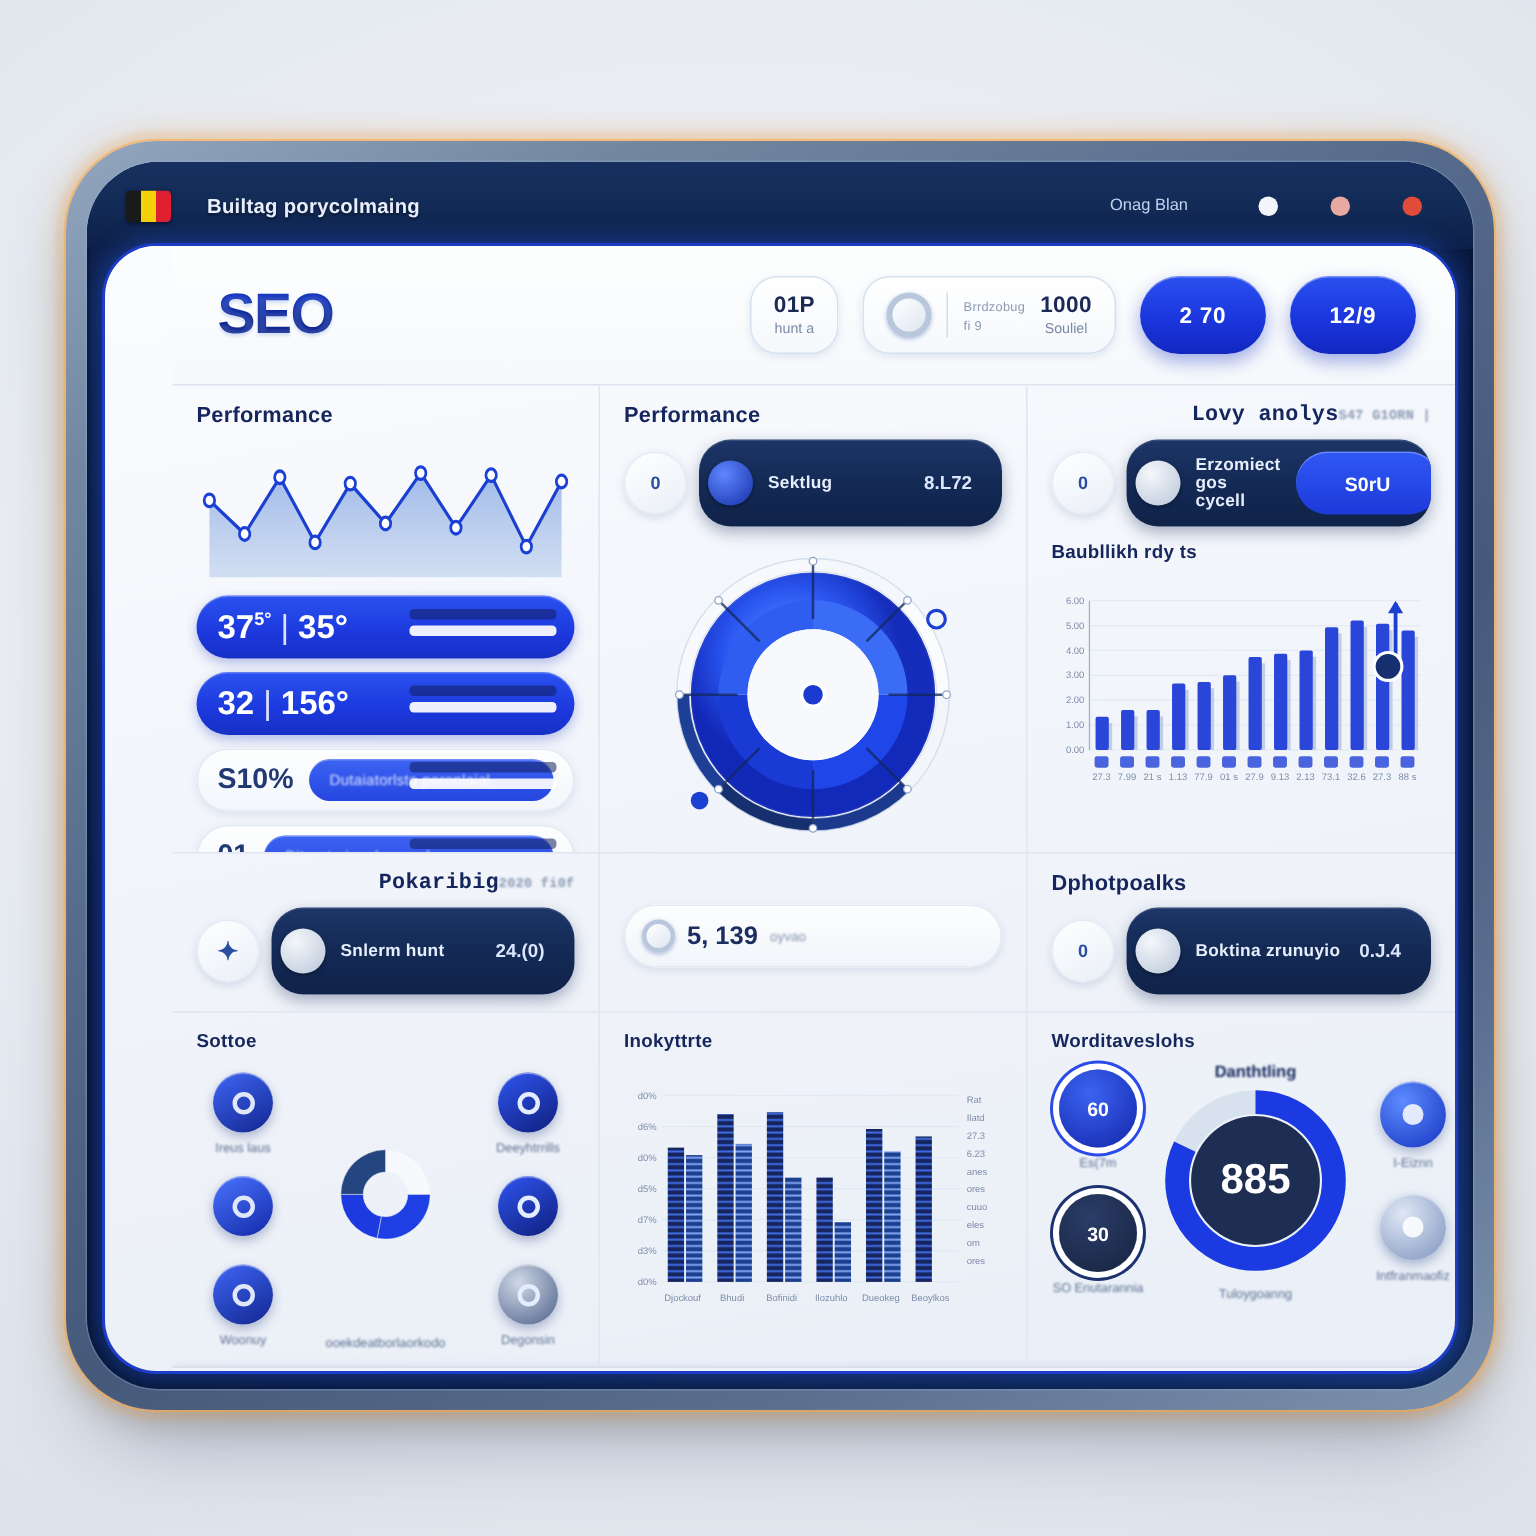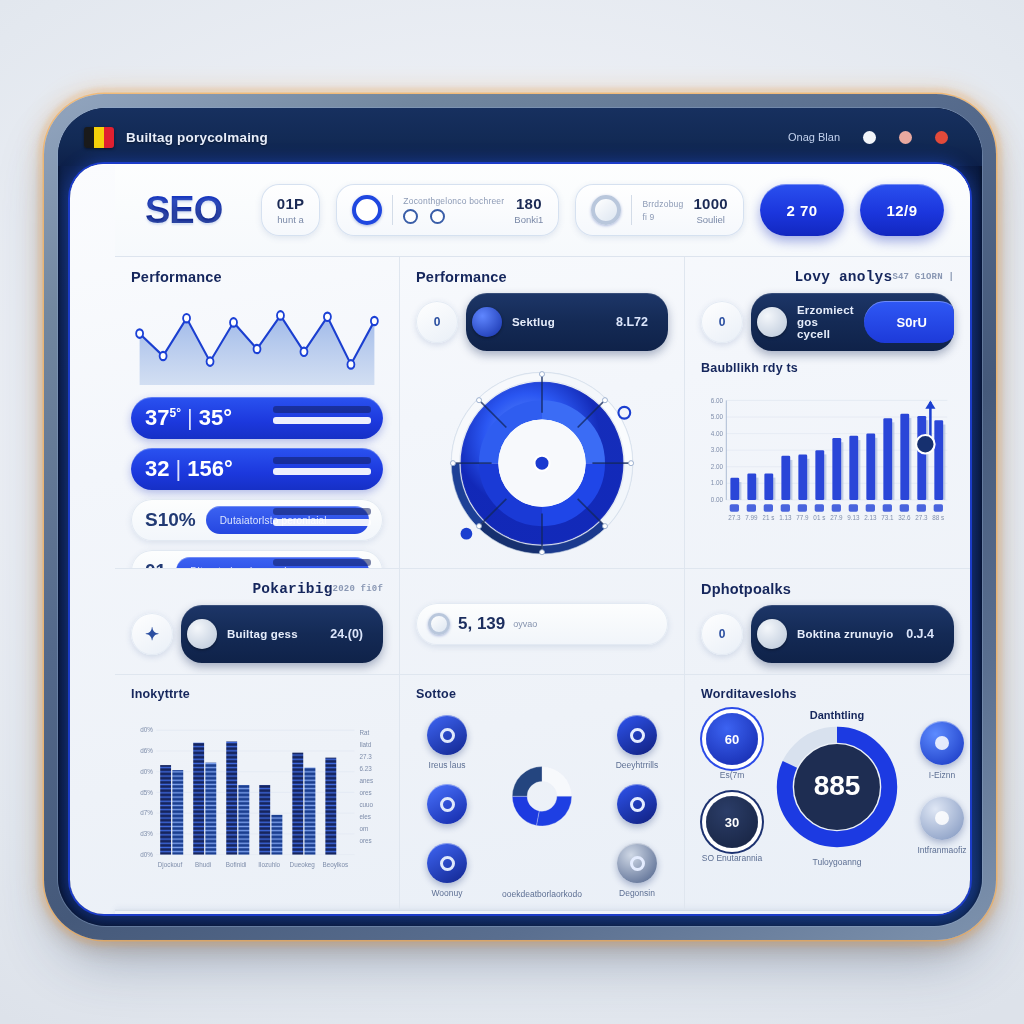--- a/index.html
+++ b/index.html
@@ -35,33 +35,33 @@
     position:absolute; inset:14px; border-radius:48px;
     background:linear-gradient(160deg,#0f2350 0%,#0a1a3f 30%,#09183a 70%,#102a59 100%);
     box-shadow:inset 0 2px 5px rgba(0,0,0,.55), 0 0 0 1px rgba(150,175,215,.35);
     overflow:hidden;
   }
 
   
   #titlebar{
     position:absolute; left:0; right:0; top:0; height:58px;
     background:linear-gradient(180deg,#17305f 0%,#122a55 55%,#0d2049 100%);
-    display:flex; align-items:center; padding:0 34px 0 26px; gap:12px;justify-content:center;
+    display:flex; align-items:center; padding:0 34px 0 26px; gap:24px;justify-content:center;
   }
   #flag{
     width:30px; height:21px; border-radius:3px; overflow:hidden; display:flex;
     box-shadow:0 1px 3px rgba(0,0,0,.5);
   }
   #flag i{ display:block; flex:1 1 33.33%; height:100%; }
   #title-text{
     color:#e8eefb; font-size:13.5px; font-weight:700; letter-spacing:.2px;
     text-shadow:0 1px 2px rgba(0,0,0,.45); filter:blur(.35px);
   }
   #titlebar .spacer{ flex:1; }
-  #win-label{ color:#c3d2ee; font-size:11px; filter:blur(.4px); }
+  #win-label{ color:#c3d2ee; font-size:11px; filter:blur(.4px); margin-right:12px;}
   .win-dot{ width:13px; height:13px; border-radius:50%; margin-left:11px; }
 
   
   #screen{
     position:absolute; left:12px; right:12px; top:56px; bottom:12px;
     border-radius:34px;
     background:linear-gradient(170deg,#fbfcfe 0%,#f3f6fb 35%,#eef2f8 70%,#e9eff7 100%);
     box-shadow:0 0 0 2px #1c3cc9, 0 0 16px 3px rgba(40,90,230,.45), inset 0 1px 0 #fff;
     overflow:hidden; display:flex; flex-direction:column;padding-left:45px;
   }
@@ -237,35 +237,20 @@
         <div id="brand">SEO</div>
         <div class="spacer"></div>
 
         <div class="hpill">
           <div class="hp-col">
             <div class="big">01P</div>
             <div class="sub">hunt a</div>
           </div>
         </div>
 
-        <div class="hpill">
-          <div class="ring"></div>
-          <div class="vdiv"></div>
-          <div class="hp-mid">
-            <div class="lbl">Zoconthgelonco bochreer</div>
-            <div class="icons">
-              <div class="mini-ico"></div>
-              <div class="mini-ico"></div>
-            </div>
-          </div>
-          <div class="hp-col">
-            <div class="big">180</div>
-            <div class="sub">Bonki1</div>
-          </div>
-        </div>
 
         <div class="hpill">
           <div class="ring soft"></div>
           <div class="vdiv"></div>
           <div class="hp-mid">
             <div class="lbl">Brrdzobug</div>
             <div class="lbl">fi 9</div>
           </div>
           <div class="hp-col">
             <div class="big">1000</div>
@@ -496,21 +481,21 @@
           <div class="card-title row">
             <span>Pokaribig</span>
             <span class="tiny-right">2020 fi0f</span>
           </div>
           <div class="pillrow">
             <div class="pill-circle">
                 <span class="star">✦</span>
               </div>
             <div class="pill-dark">
               <div class="pill-knob"></div>
-              <div class="pill-label">Builtag gess</div>
+              <div class="pill-label">Snlerm hunt</div>
               <div class="pill-value">24.(0)</div>
             </div>
           </div>
         </div>
 
         <div class="cell">
           <div style="height:18px"></div>
           <div class="pillrow">
             <div class="pill-wide-light">
               <div class="ring soft" style="width:22px;height:22px;border-width:3px"></div>
@@ -523,20 +508,76 @@
         <div class="cell">
           <div class="card-title">Dphotpoalks</div>
           <div class="pillrow">
             <div class="pill-circle">0</div>
             <div class="pill-dark">
               <div class="pill-knob"></div>
               <div class="pill-label">Boktina zrunuyio</div>
               <div class="pill-value">0.J.4</div>
             </div>
           </div>
+        </div>
+
+        <div class="cell">
+          <div class="card-title" style="font-size:12.5px">Sottoe</div>
+          <div id="donut-holder">
+              <div style="display:flex;align-items:flex-start;gap:2px">
+      <div style="display:flex;flex-direction:column;gap:14px;padding-top:6px">
+        <div class="node-col">
+          <div class="icon-node" style="background:linear-gradient(150deg,#3f66f5,#12268f)">
+            <div style="width:15px;height:15px;border-radius:50%;border:3px solid #dfe8fb"></div>
+          </div>
+          <div class="legend-lbl">Ireus laus</div>
+        </div>
+                  <div class="node-col">
+          <div class="icon-node" style="background:linear-gradient(150deg,#4b74ff,#1329a8)">
+            <div style="width:15px;height:15px;border-radius:50%;border:3px solid #dfe8fb"></div>
+          </div>
+          <div class="legend-lbl"></div>
+        </div>
+                  <div class="node-col">
+          <div class="icon-node" style="background:linear-gradient(150deg,#3f66f5,#12268f)">
+            <div style="width:15px;height:15px;border-radius:50%;border:3px solid #dfe8fb"></div>
+          </div>
+          <div class="legend-lbl">Woonuy</div>
+        </div>
+      </div>
+      <div style="flex:1"><svg viewBox="0 0 300 182" width="100%" height="182">
+                    <path d="M150 10 A72 72 0 0 1 222 82 L186 82 A36 36 0 0 0 150 46 Z" fill="#f7f9fc" stroke="#e8eef6" stroke-width=".8"></path>
+                    <path d="M222 82 A72 72 0 0 1 136.5085453498278 152.7246820524656 L143.25427267491392 117.3623410262328 A36 36 0 0 0 186 82 Z" fill="#1e3fe3" stroke="#e8eef6" stroke-width=".8"></path>
+                    <path d="M136.5085453498278 152.7246820524656 A72 72 0 0 1 78 82.00000000000001 L114 82 A36 36 0 0 0 143.25427267491392 117.3623410262328 Z" fill="#1d3ae0" stroke="#e8eef6" stroke-width=".8"></path>
+                    <path d="M78 82.00000000000001 A72 72 0 0 1 150 10 L150 46 A36 36 0 0 0 114 82 Z" fill="#24457f" stroke="#e8eef6" stroke-width=".8"></path>
+                  </svg>
+        <div class="legend-lbl" style="margin-top:-6px">ooekdeatborlaorkodo</div>
+      </div>
+      <div style="display:flex;flex-direction:column;gap:14px;padding-top:6px">
+        <div class="node-col">
+          <div class="icon-node" style="background:linear-gradient(150deg,#2f55f0,#101f7d)">
+            <div style="width:15px;height:15px;border-radius:50%;border:3px solid #e4ecff"></div>
+          </div>
+          <div class="legend-lbl">Deeyhtrrills</div>
+        </div>
+                  <div class="node-col">
+          <div class="icon-node" style="background:linear-gradient(150deg,#2f55f0,#101f7d)">
+            <div style="width:15px;height:15px;border-radius:50%;border:3px solid #e4ecff"></div>
+          </div>
+          <div class="legend-lbl"></div>
+        </div>
+                  <div class="node-col">
+          <div class="icon-node" style="background:radial-gradient(circle at 35% 30%,#cfd8e6,#4b5f88)">
+            <div style="width:15px;height:15px;border-radius:50%;border:3px solid #e4ecff"></div>
+          </div>
+          <div class="legend-lbl">Degonsin</div>
+        </div>
+      </div>
+    </div>
+            </div>
         </div>
 
         <div class="cell">
           <div class="card-title" style="font-size:12.5px">Inokyttrte</div>
           <div id="groupbars-holder"><svg viewBox="0 0 300 182" width="100%" height="182">
                 <defs>
                   <pattern id="stripe" width="4" height="5" patternUnits="userSpaceOnUse">
       <rect width="4" height="5" fill="#16255e"></rect>
                     <rect width="4" height="1.6" fill="#3f6ae0" y="1.7"></rect>
                   </pattern>
@@ -583,76 +624,20 @@
                 <text class="axis-lbl" x="46.519999999999996" y="171" text-anchor="middle" fill="#3a56a8">Djockouf</text>
                 <text class="axis-lbl" x="85.85333333333334" y="171" text-anchor="middle" fill="#3a56a8">Bhudi</text>
                 <text class="axis-lbl" x="125.18666666666667" y="171" text-anchor="middle" fill="#3a56a8">Bofinidi</text>
                 <text class="axis-lbl" x="164.52" y="171" text-anchor="middle" fill="#3a56a8">Ilozuhlo</text>
                 <text class="axis-lbl" x="203.85333333333335" y="171" text-anchor="middle" fill="#3a56a8">Dueokeg</text>
                 <text class="axis-lbl" x="243.1866666666667" y="171" text-anchor="middle" fill="#3a56a8">Beoylkos</text>
               </svg></div>
         </div>
 
         <div class="cell">
-          <div class="card-title" style="font-size:12.5px">Sottoe</div>
-          <div id="donut-holder">
-              <div style="display:flex;align-items:flex-start;gap:2px">
-      <div style="display:flex;flex-direction:column;gap:14px;padding-top:6px">
-        <div class="node-col">
-          <div class="icon-node" style="background:linear-gradient(150deg,#3f66f5,#12268f)">
-            <div style="width:15px;height:15px;border-radius:50%;border:3px solid #dfe8fb"></div>
-          </div>
-          <div class="legend-lbl">Ireus laus</div>
-        </div>
-                  <div class="node-col">
-          <div class="icon-node" style="background:linear-gradient(150deg,#4b74ff,#1329a8)">
-            <div style="width:15px;height:15px;border-radius:50%;border:3px solid #dfe8fb"></div>
-          </div>
-          <div class="legend-lbl"></div>
-        </div>
-                  <div class="node-col">
-          <div class="icon-node" style="background:linear-gradient(150deg,#3f66f5,#12268f)">
-            <div style="width:15px;height:15px;border-radius:50%;border:3px solid #dfe8fb"></div>
-          </div>
-          <div class="legend-lbl">Woonuy</div>
-        </div>
-      </div>
-      <div style="flex:1"><svg viewBox="0 0 300 182" width="100%" height="182">
-                    <path d="M150 10 A72 72 0 0 1 222 82 L186 82 A36 36 0 0 0 150 46 Z" fill="#f7f9fc" stroke="#e8eef6" stroke-width=".8"></path>
-                    <path d="M222 82 A72 72 0 0 1 136.5085453498278 152.7246820524656 L143.25427267491392 117.3623410262328 A36 36 0 0 0 186 82 Z" fill="#1e3fe3" stroke="#e8eef6" stroke-width=".8"></path>
-                    <path d="M136.5085453498278 152.7246820524656 A72 72 0 0 1 78 82.00000000000001 L114 82 A36 36 0 0 0 143.25427267491392 117.3623410262328 Z" fill="#1d3ae0" stroke="#e8eef6" stroke-width=".8"></path>
-                    <path d="M78 82.00000000000001 A72 72 0 0 1 150 10 L150 46 A36 36 0 0 0 114 82 Z" fill="#24457f" stroke="#e8eef6" stroke-width=".8"></path>
-                  </svg>
-        <div class="legend-lbl" style="margin-top:-6px">ooekdeatborlaorkodo</div>
-      </div>
-      <div style="display:flex;flex-direction:column;gap:14px;padding-top:6px">
-        <div class="node-col">
-          <div class="icon-node" style="background:linear-gradient(150deg,#2f55f0,#101f7d)">
-            <div style="width:15px;height:15px;border-radius:50%;border:3px solid #e4ecff"></div>
-          </div>
-          <div class="legend-lbl">Deeyhtrrills</div>
-        </div>
-                  <div class="node-col">
-          <div class="icon-node" style="background:linear-gradient(150deg,#2f55f0,#101f7d)">
-            <div style="width:15px;height:15px;border-radius:50%;border:3px solid #e4ecff"></div>
-          </div>
-          <div class="legend-lbl"></div>
-        </div>
-                  <div class="node-col">
-          <div class="icon-node" style="background:radial-gradient(circle at 35% 30%,#cfd8e6,#4b5f88)">
-            <div style="width:15px;height:15px;border-radius:50%;border:3px solid #e4ecff"></div>
-          </div>
-          <div class="legend-lbl">Degonsin</div>
-        </div>
-      </div>
-    </div>
-            </div>
-        </div>
-
-        <div class="cell">
           <div class="card-title" style="font-size:12.5px">Worditaveslohs</div>
           <div id="gauge-holder">
               <div style="display:flex;align-items:center;gap:4px;justify-content:space-between">
       <div style="display:flex;flex-direction:column;gap:16px">
         <div class="node-col">
       <div class="gauge-sm" style="background:radial-gradient(circle at 40% 30%,#3c63f2,#1226a8);box-shadow:0 0 0 4px #fff,0 0 0 6px #2b4be8">60</div>
       <div class="legend-lbl">Es(7m</div>
                   </div>
         <div class="node-col">
       <div class="gauge-sm" style="background:radial-gradient(circle at 40% 30%,#2b3d68,#16223f);box-shadow:0 0 0 4px #fff,0 0 0 6px #1d3270">30</div>

